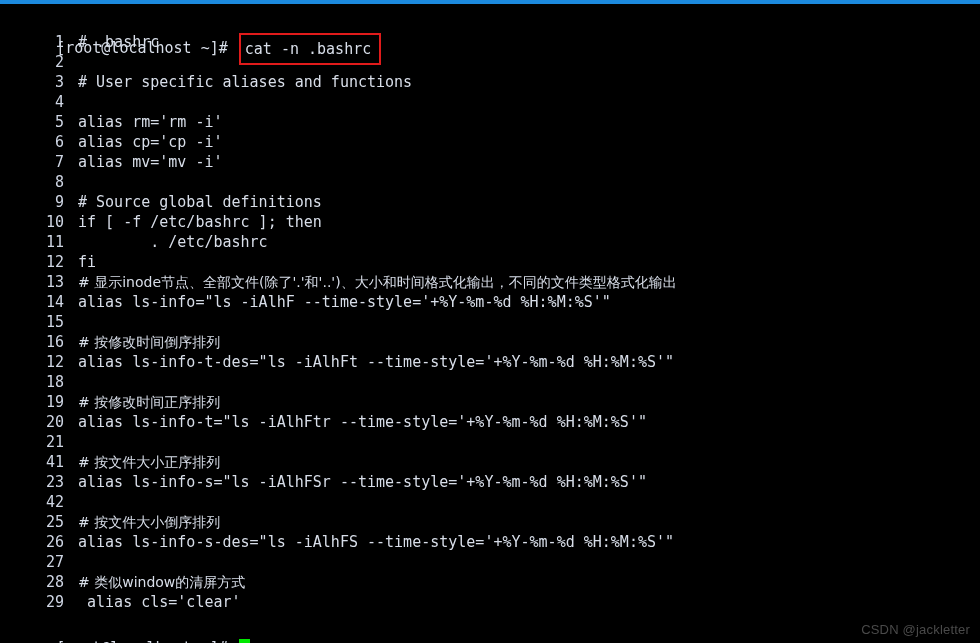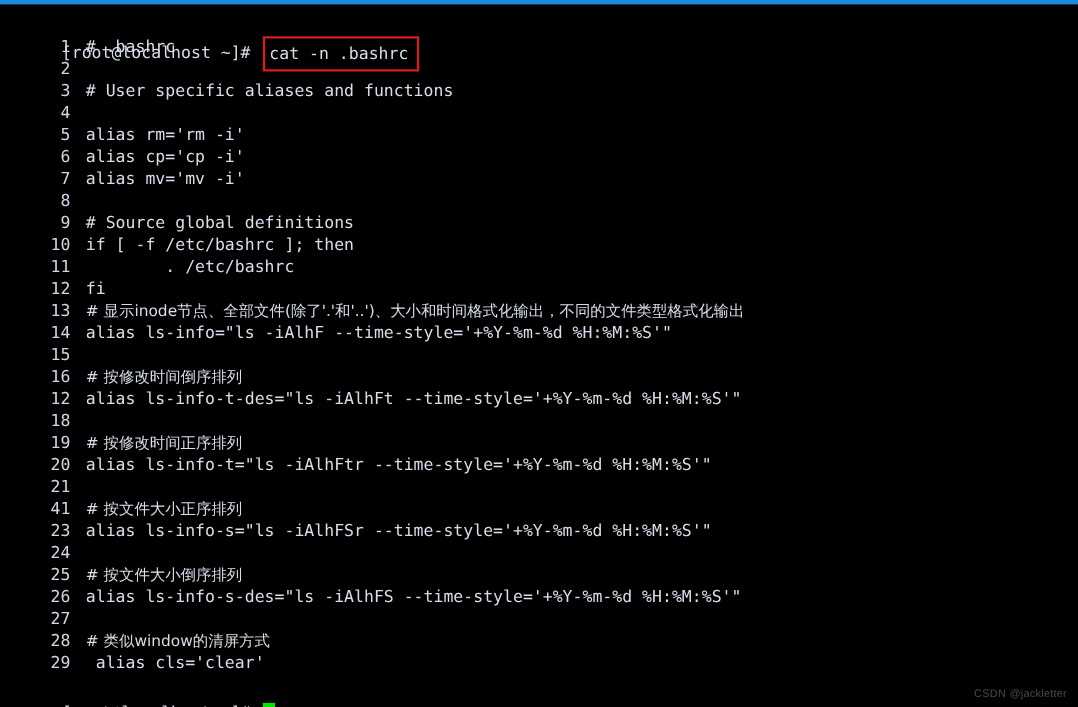--- a/index.html
+++ b/index.html
@@ -113,21 +113,21 @@
     vertical-align: -3px;
     margin-left: 2px;
   }
 
   #watermark {
     position: absolute;
     right: 10px;
     bottom: 6px;
     color: #4a4a4a;
     font-family: "Liberation Sans", sans-serif;
-    font-size: 10px;
+    font-size: 13px;
     letter-spacing: 0.2px;
   }
 </style>
 </head>
 <body>
 
 <div id="terminal">
 
   <div id="top-bar"></div>
 
@@ -154,21 +154,21 @@
         <div class="line"><span class="num">14</span><span class="content">alias ls-info="ls -iAlhF --time-style='+%Y-%m-%d %H:%M:%S'"</span></div>
         <div class="line"><span class="num">15</span><span class="content"></span></div>
         <div class="line"><span class="num">16</span><span class="content cjk"># 按修改时间倒序排列</span></div>
         <div class="line"><span class="num">12</span><span class="content">alias ls-info-t-des="ls -iAlhFt --time-style='+%Y-%m-%d %H:%M:%S'"</span></div>
         <div class="line"><span class="num">18</span><span class="content"></span></div>
         <div class="line"><span class="num">19</span><span class="content cjk"># 按修改时间正序排列</span></div>
         <div class="line"><span class="num">20</span><span class="content">alias ls-info-t="ls -iAlhFtr --time-style='+%Y-%m-%d %H:%M:%S'"</span></div>
         <div class="line"><span class="num">21</span><span class="content"></span></div>
         <div class="line"><span class="num">41</span><span class="content cjk"># 按文件大小正序排列</span></div>
         <div class="line"><span class="num">23</span><span class="content">alias ls-info-s="ls -iAlhFSr --time-style='+%Y-%m-%d %H:%M:%S'"</span></div>
-        <div class="line"><span class="num">24</span><span class="content"></span></div>
+        <div class="line"><span class="num">42</span><span class="content"></span></div>
         <div class="line"><span class="num">25</span><span class="content cjk"># 按文件大小倒序排列</span></div>
         <div class="line"><span class="num">26</span><span class="content">alias ls-info-s-des="ls -iAlhFS --time-style='+%Y-%m-%d %H:%M:%S'"</span></div>
         <div class="line"><span class="num">27</span><span class="content"></span></div>
         <div class="line"><span class="num">28</span><span class="content cjk"># 类似window的清屏方式</span></div>
         <div class="line"><span class="num">29</span><span class="content"> alias cls='clear'</span></div>
       </div>
 
     <div class="final-row">
       <span>[root@localhost ~]# </span><span class="cursor"></span>
     </div>

